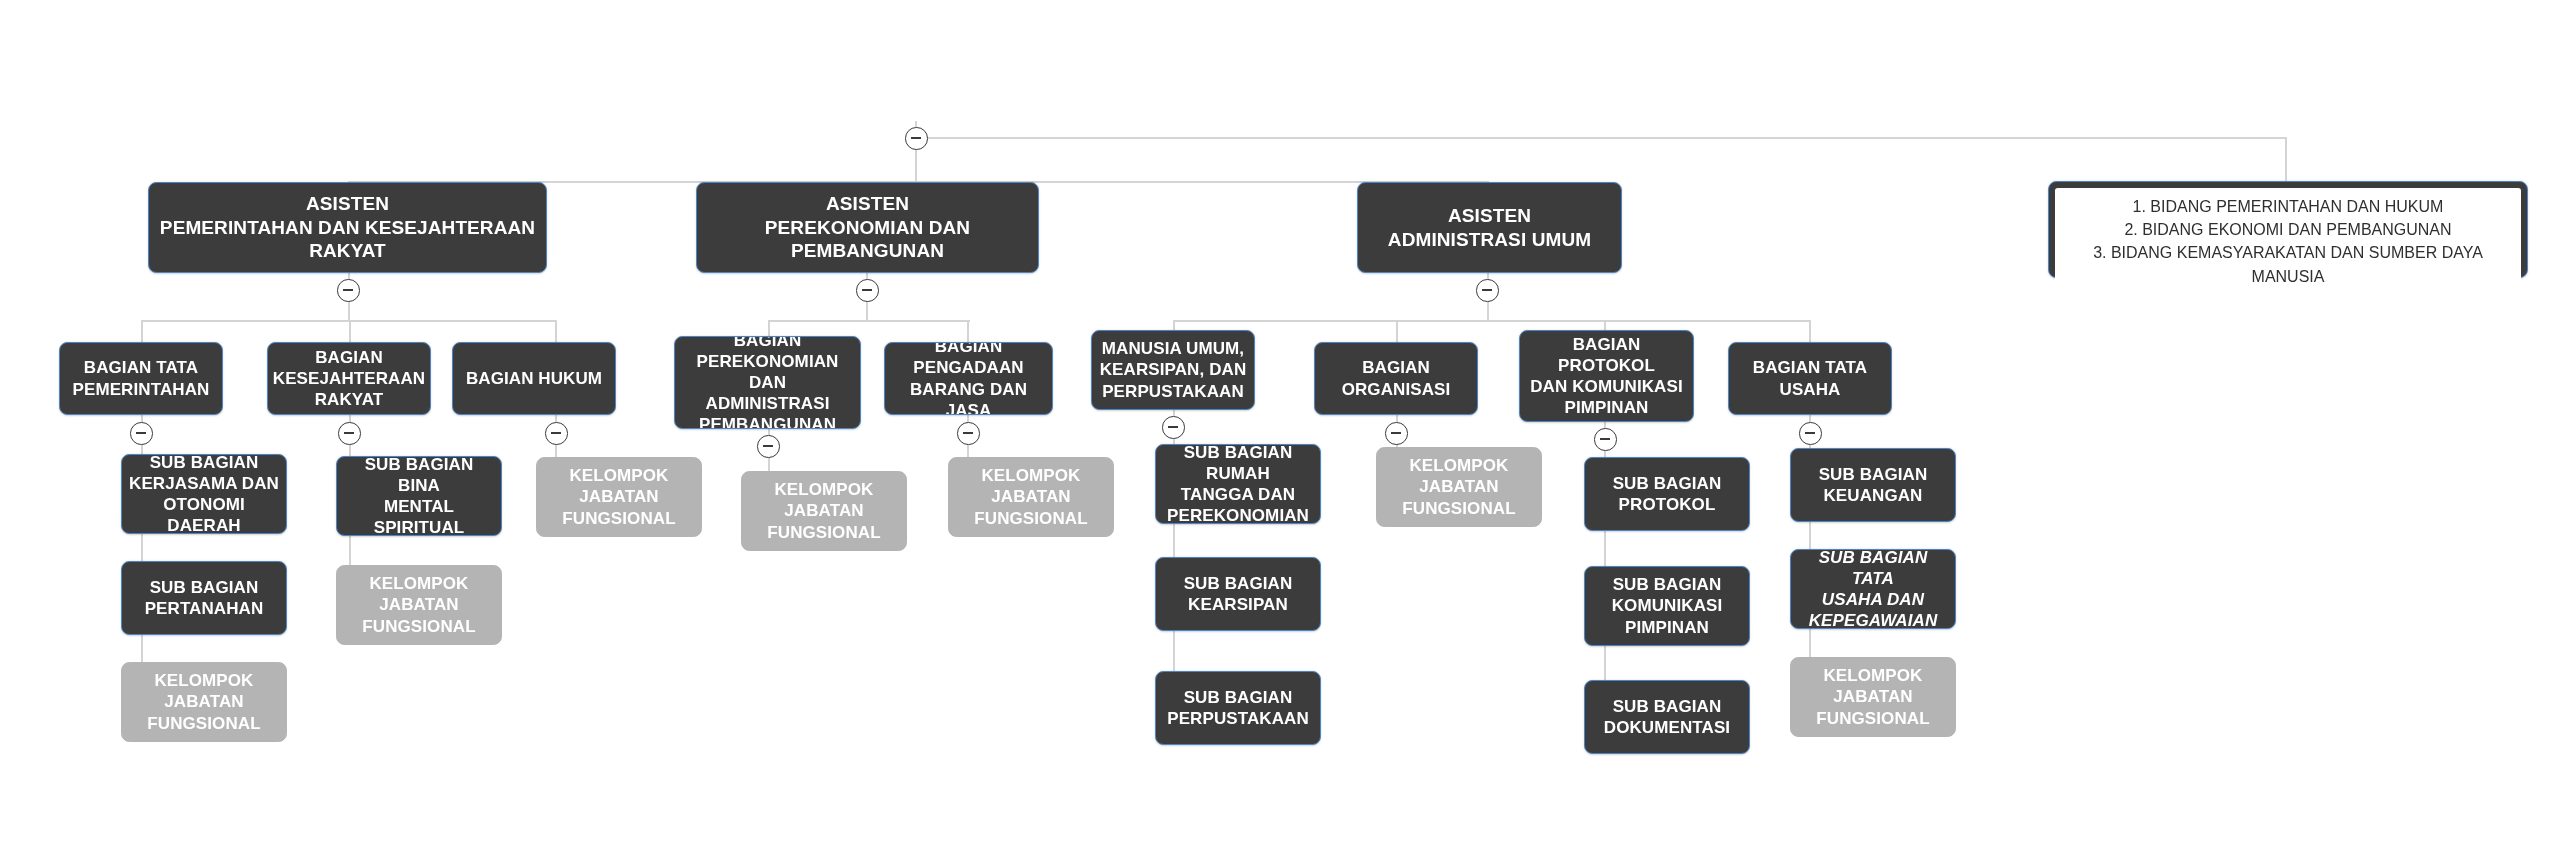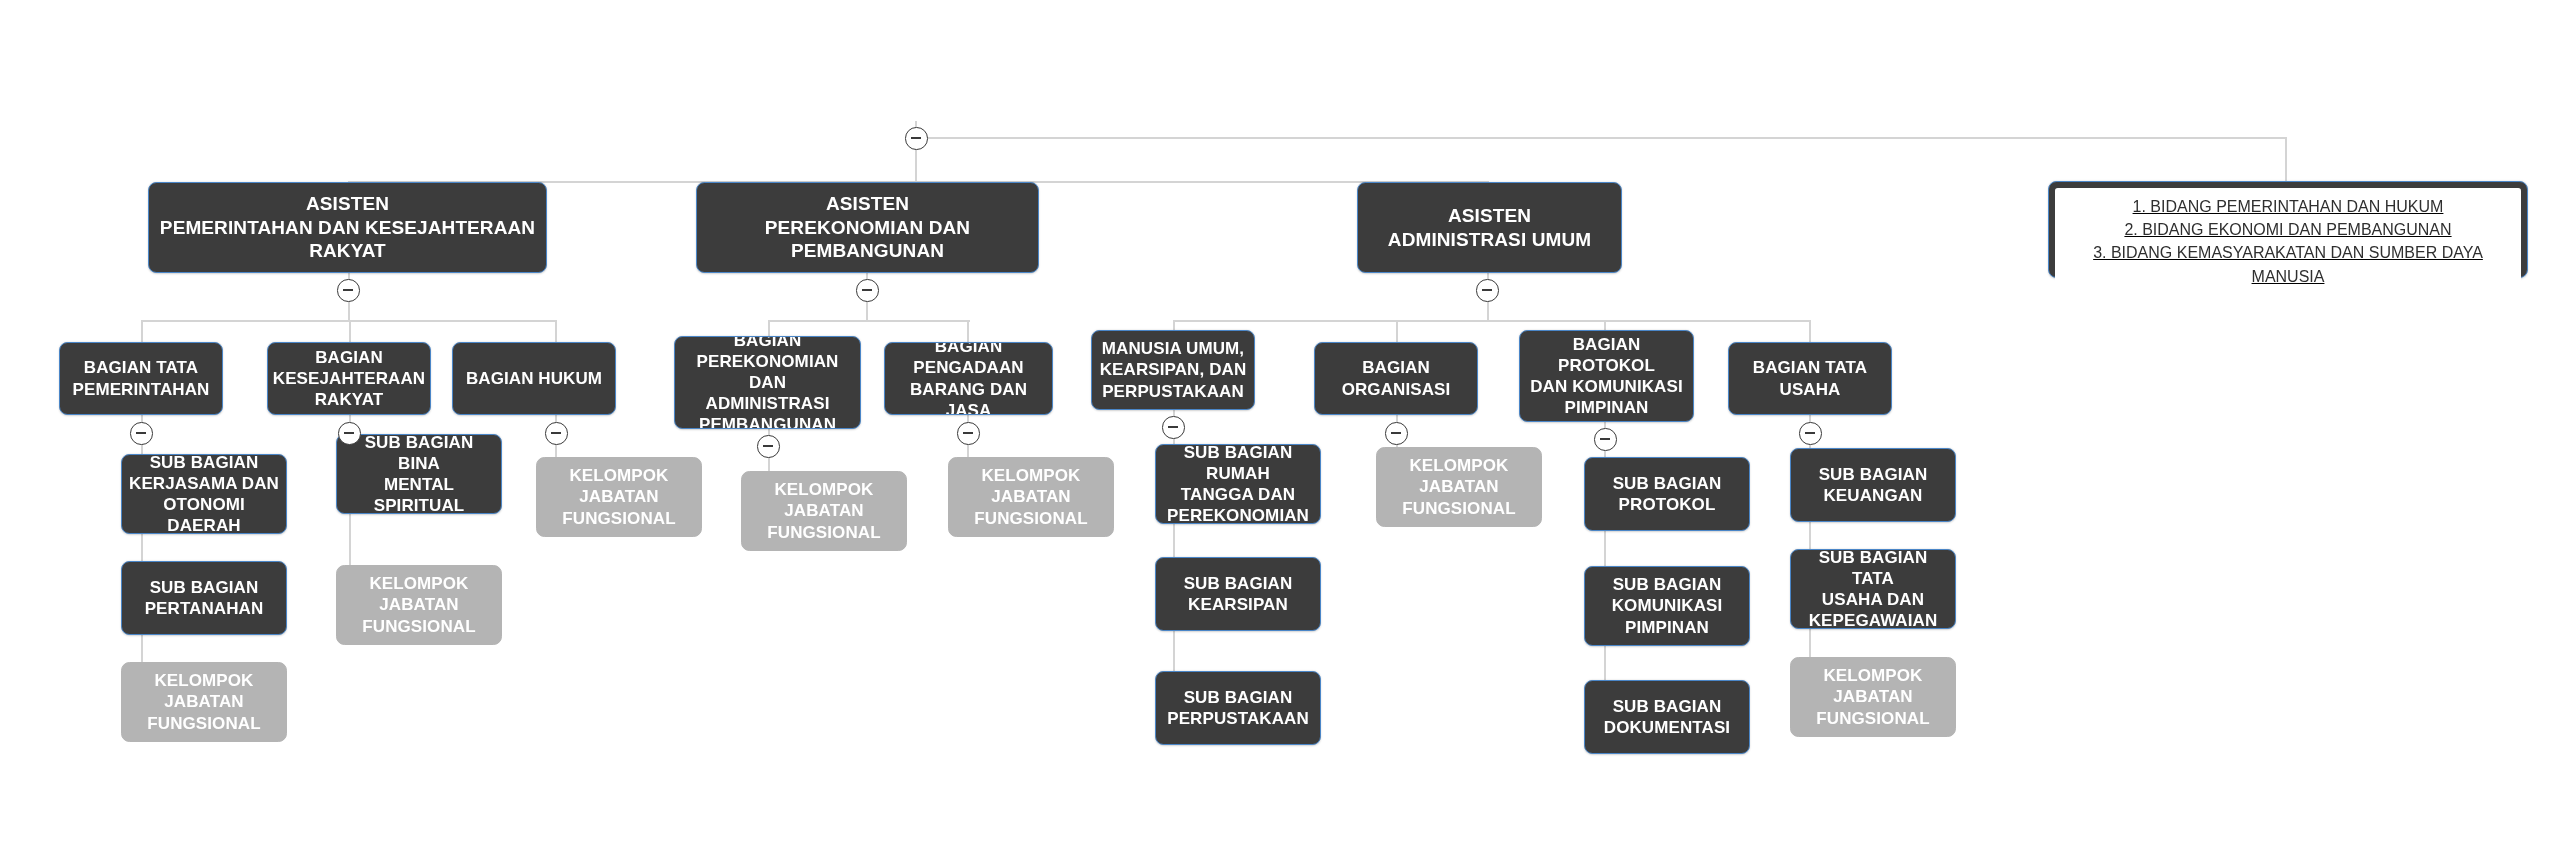--- a/index.html
+++ b/index.html
@@ -80,21 +80,20 @@
     color:#fff;font-size:18px;font-weight:bold;
     text-align:center;padding:8.4px 3.7px 10.3px 3.7px;
     letter-spacing:0.2px;
   }
   .staf-body{
     background:#ffffff;
     border-radius:2.8px;
     flex:1;
     display:flex;align-items:center;justify-content:center;
     padding:7.5px 9.4px;
-    text-decoration:underline;
   }
   .staf-list{
     color:#2f2f2f;font-size:16px;line-height:1.45;
     text-align:center;white-space:pre-line;font-weight:normal;
   }
 
   
   .toggle{
     position:absolute;
     width:22.5px;height:22.5px;
@@ -312,21 +311,21 @@
   <div class="node dark n-sub" style="left:121px;top:561px;width:166px;height:74px;">
     <span class="lbl">SUB BAGIAN
 PERTANAHAN</span>
   </div>
   <div class="node gray n-kjf" style="left:121px;top:662px;width:166px;height:80px;">
     <span class="lbl">KELOMPOK
 JABATAN
 FUNGSIONAL</span>
   </div>
 
-  <div class="node dark n-sub" style="left:336px;top:434px;width:166px;height:80px;">
+  <div class="node dark n-sub" style="left:336px;top:456px;width:166px;height:80px;">
     <span class="lbl">SUB BAGIAN BINA
 MENTAL
 SPIRITUAL</span>
   </div>
   <div class="node gray n-kjf" style="left:336px;top:565px;width:166px;height:80px;">
     <span class="lbl">KELOMPOK
 JABATAN
 FUNGSIONAL</span>
   </div>
 
@@ -379,21 +378,21 @@
   </div>
   <div class="node dark n-sub" style="left:1584px;top:680px;width:166px;height:74px;">
     <span class="lbl">SUB BAGIAN
 DOKUMENTASI</span>
   </div>
 
   <div class="node dark n-sub" style="left:1790px;top:448px;width:166px;height:74px;">
     <span class="lbl">SUB BAGIAN
 KEUANGAN</span>
   </div>
-  <div class="node dark n-sub" style="left:1790px;top:549px;width:166px;height:80px;">
+  <div class="node dark n-sub" style="left:1790px;top:549px;width:166px;height:80px;font-style:italic;">
     <span class="lbl">SUB BAGIAN TATA
 USAHA DAN
 KEPEGAWAIAN</span>
   </div>
   <div class="node gray n-kjf" style="left:1790px;top:657px;width:166px;height:80px;">
     <span class="lbl">KELOMPOK
 JABATAN
 FUNGSIONAL</span>
   </div>
 

